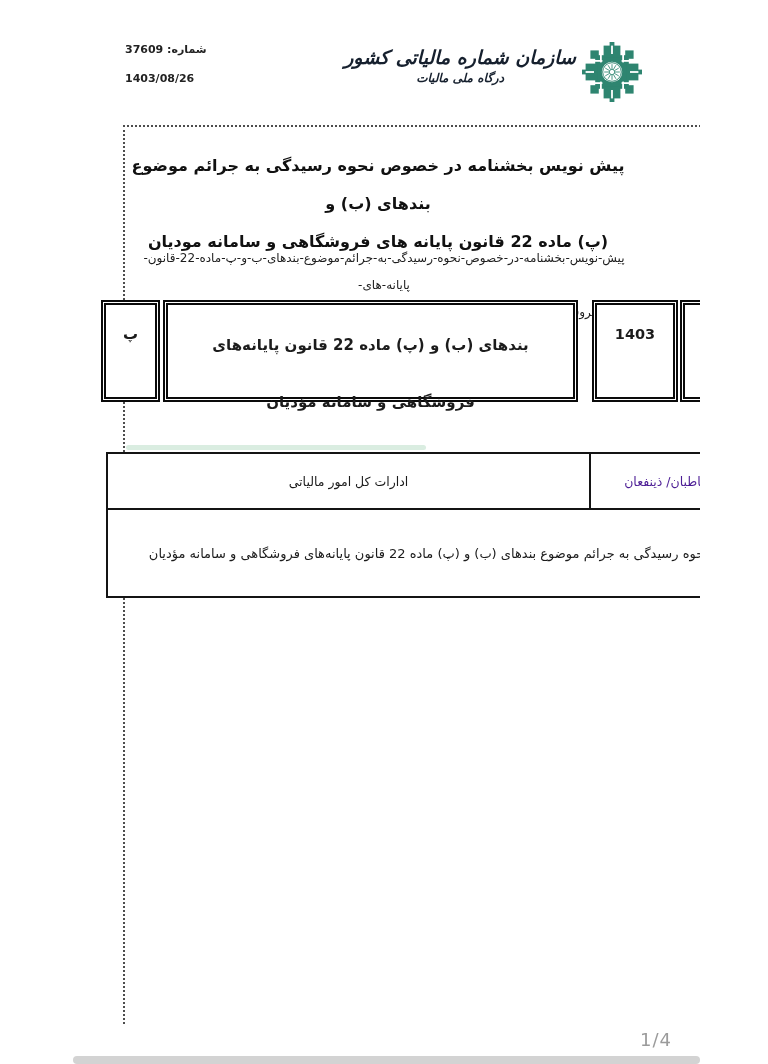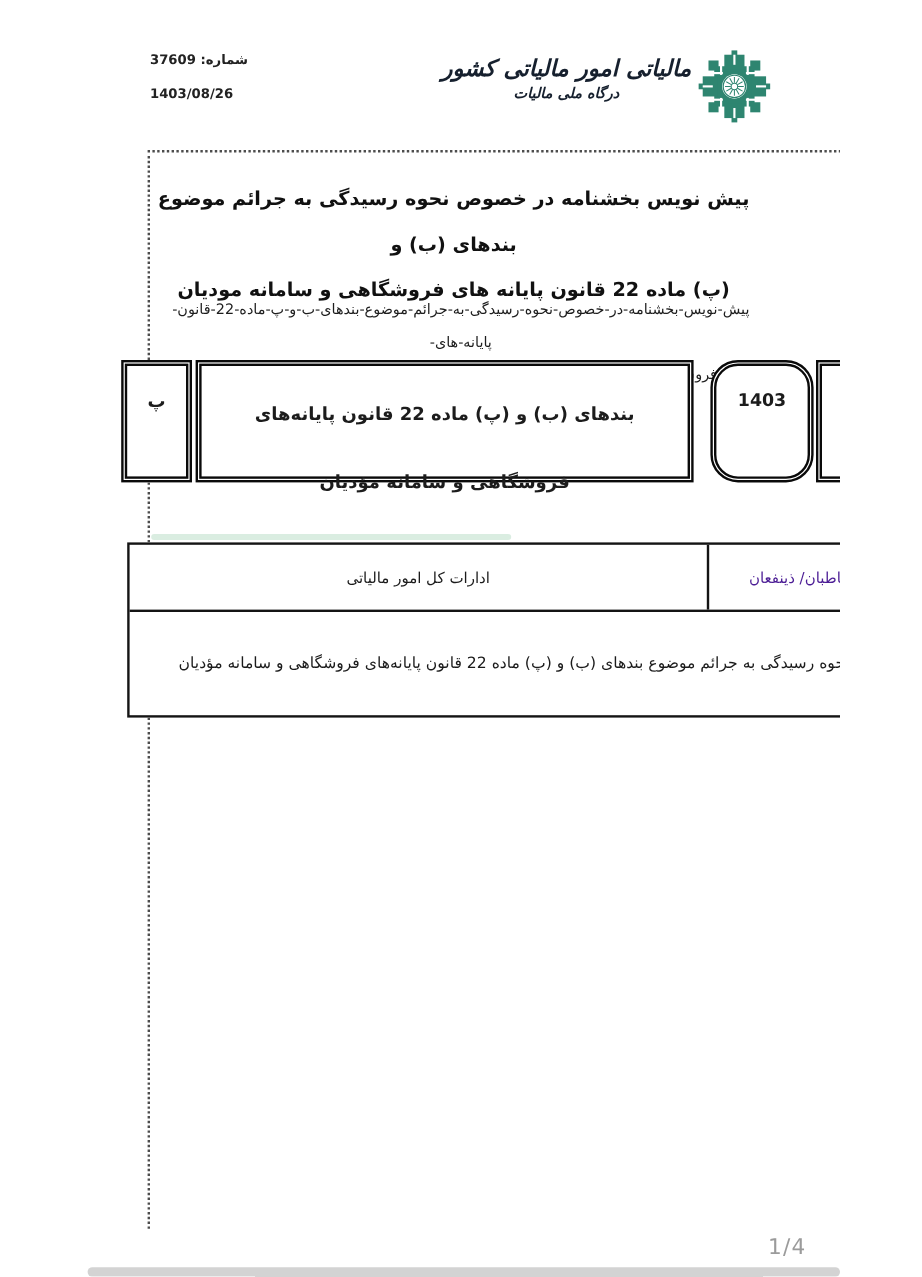--- a/index.html
+++ b/index.html
@@ -44,21 +44,21 @@
   }
 
   
   .cls-box {
     position:absolute; top:300px; height:102px;
     border:5px double #0a0a0a; box-sizing:border-box;
     direction:rtl; text-align:center; background:#fff;
   }
   .cls-letter { left:33px;  width:59px;  font-size:15px; font-weight:bold; padding-top:20px; }
   .cls-subject{ left:95px;  width:415px; font-size:15px; font-weight:bold; line-height:57px; padding:12px 14px 0; }
-  .cls-year   { left:524px; width:86px;  font-size:14.5px; font-weight:bold; padding-top:21px;border-radius:23px; }
+  .cls-year   { left:524px; width:86px;  font-size:14.5px; font-weight:bold; padding-top:21px; }
   .cls-empty  { left:612px; width:61px; }
 
   .smudge {
     position:absolute; left:58px; top:445px; width:300px; height:5px;
     background:rgba(132,196,156,0.30); border-radius:3px;
   }
 
   
   .info-table {
     position:absolute; left:38px; top:452px; width:645px;
@@ -94,21 +94,21 @@
 <body>
 
 <div class="page">
 
   <div class="doc-meta">
     <div>شماره: 37609</div>
     <div>1403/08/26</div>
   </div>
 
   <div class="org-name">
-    <div class="l1">مالیاتی امور مالیاتی کشور</div>
+    <div class="l1">سازمان شماره مالیاتی کشور</div>
     <div class="l2">درگاه ملی مالیات</div>
   </div>
 
   <div class="logo-wrap">
     <svg width="60" height="62" viewBox="0 0 100 100" aria-hidden="true">
       <g fill="#2e8570">
         <rect x="22" y="22" width="56" height="56"></rect>
         <rect x="36" y="6" width="28" height="20"></rect>
         <rect x="36" y="74" width="28" height="20"></rect>
         <rect x="6" y="36" width="20" height="28"></rect>

